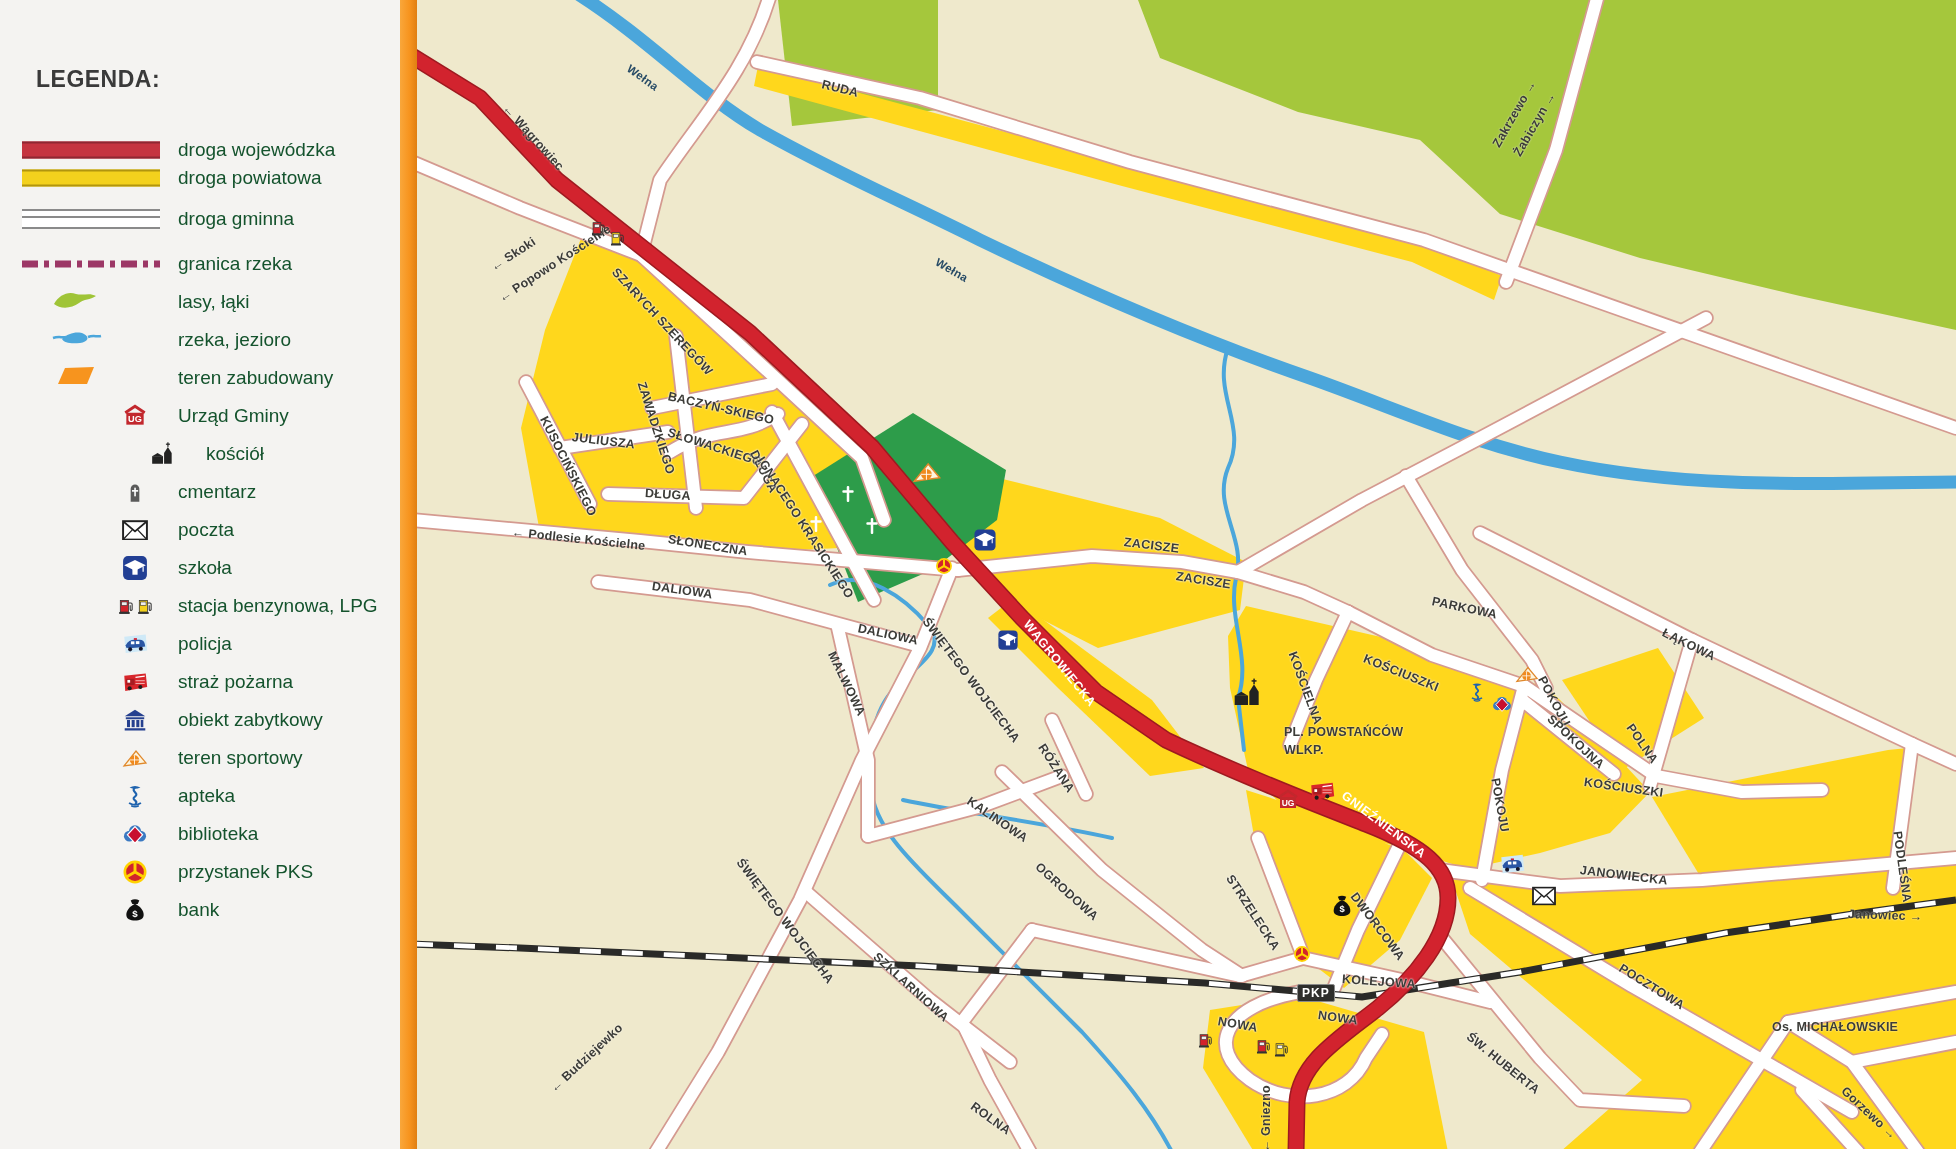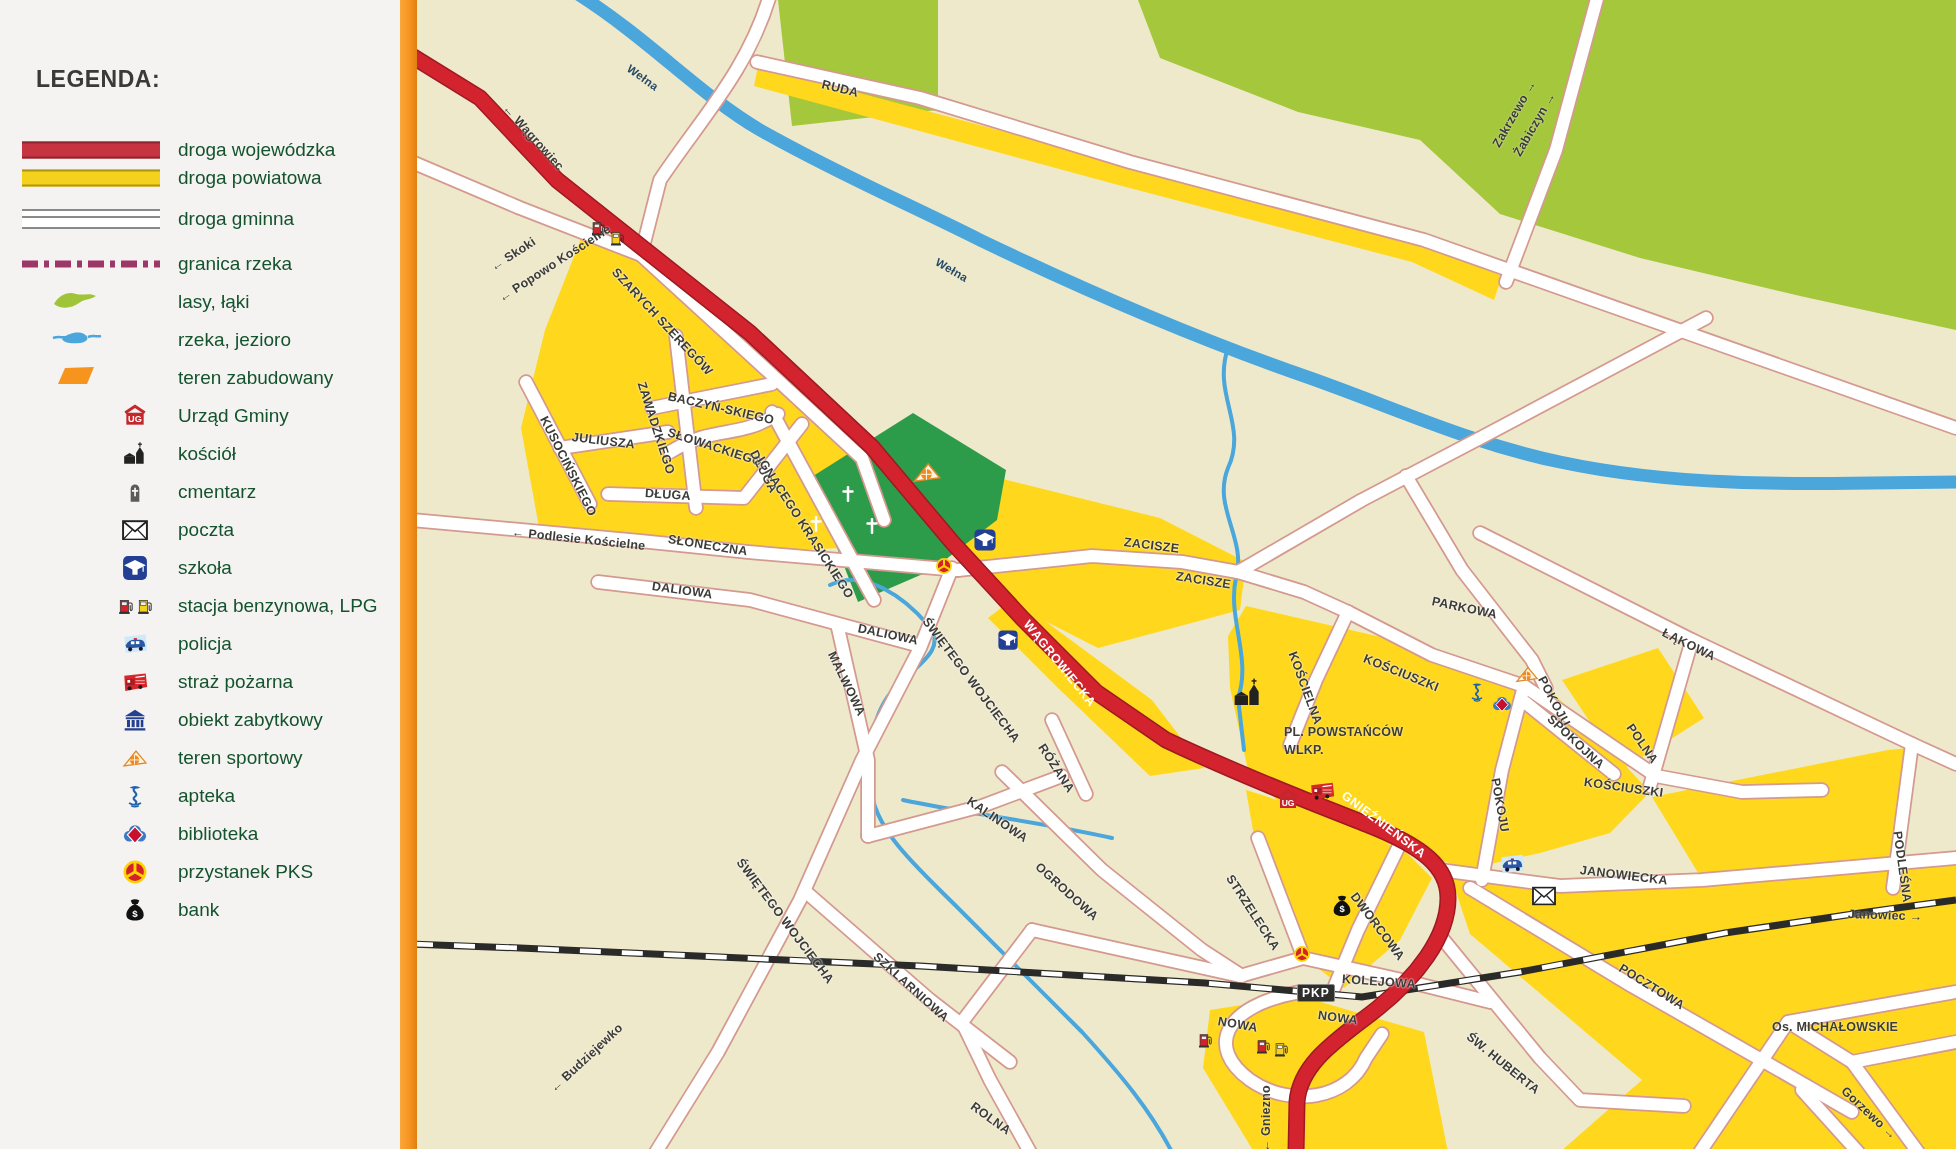--- a/index.html
+++ b/index.html
@@ -434,21 +434,21 @@
         <div class="legend-row" style="top: 401px;">
           <span class="legend-icon">
             <svg width="26" height="26" viewBox="0 0 24 24">
               <path d="M3,9 L12,3 L21,9" fill="none" stroke="#c2272d" stroke-width="2.6"></path>
               <rect x="4" y="9" width="16" height="11" fill="#c2272d"></rect>
               <text x="12" y="17.6" font-size="8.5" font-weight="bold" fill="#fff" text-anchor="middle" font-family="Liberation Sans,sans-serif">UG</text>
             </svg>
           </span>
           <span class="legend-label">Urząd Gminy</span>
         </div>
-        <div class="legend-row" style="top: 439px;">
+        <div class="legend-row" style="top: 439px; margin-left: 28px;">
           <span class="legend-icon">
             <svg width="26" height="26" viewBox="0 0 24 24" fill="#222">
               <rect x="2" y="14" width="10" height="7"></rect>
               <path d="M2,14 L7,11 L12,14 Z"></path>
               <path d="M13,21 V11 L16.5,5.5 L20,11 V21 Z"></path>
               <rect x="16" y="1.2" width="1.1" height="4.2"></rect>
               <rect x="14.7" y="2.4" width="3.7" height="1.1"></rect>
             </svg>
           </span>
           <span class="legend-label">kościół</span>

